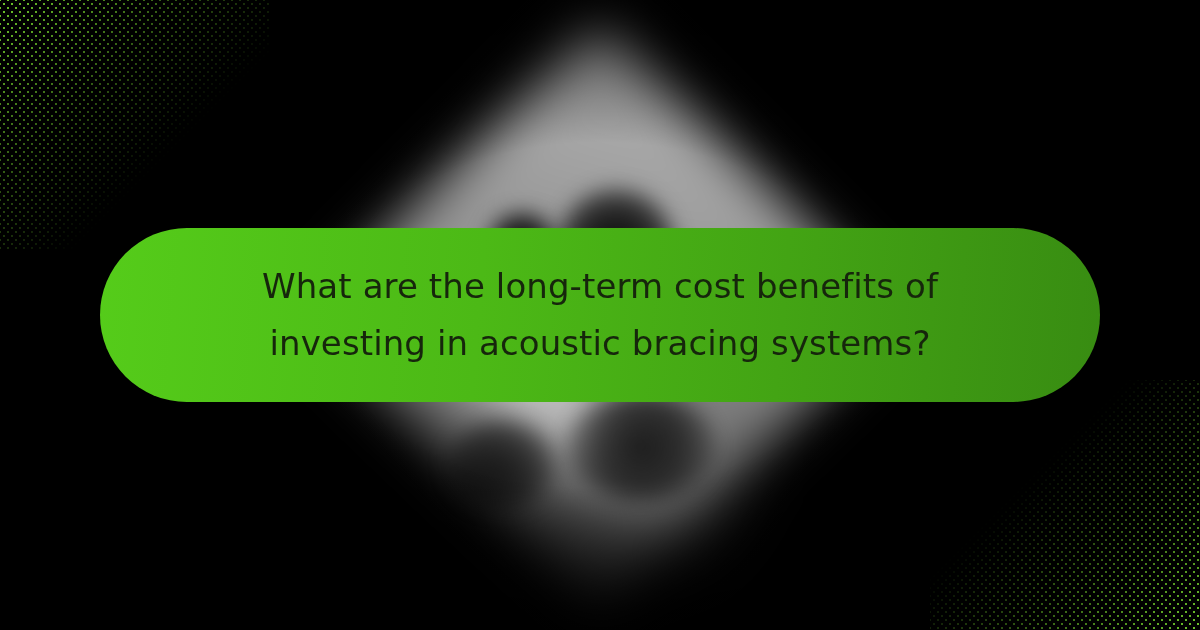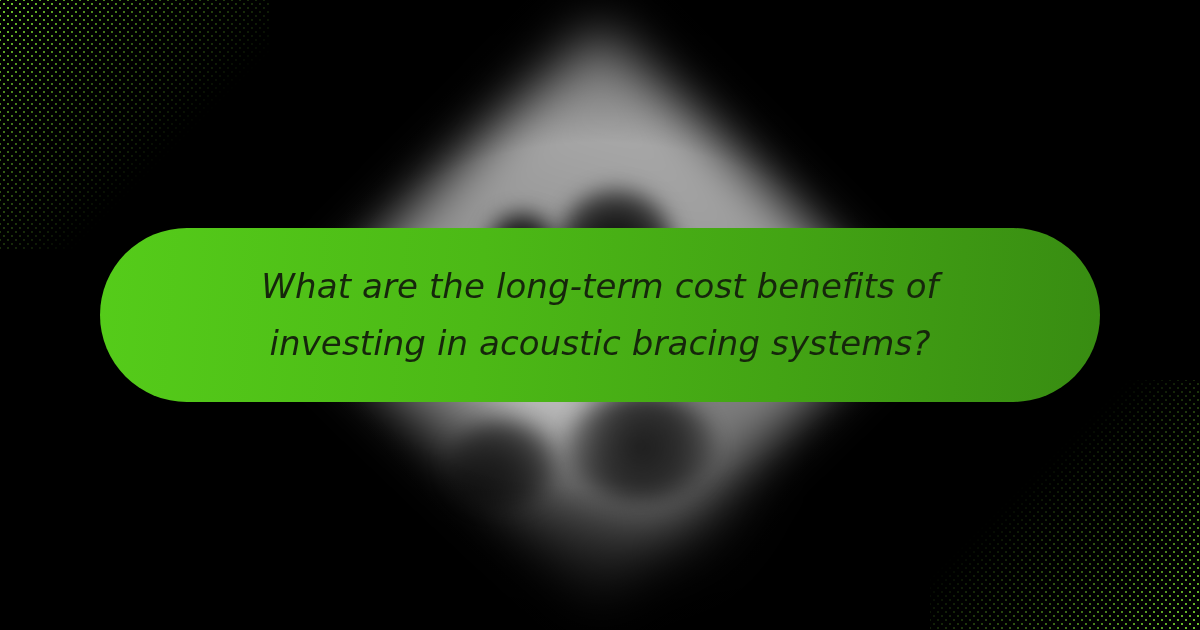--- a/index.html
+++ b/index.html
@@ -132,21 +132,20 @@
     top: 228px;
     width: 1000px;
     height: 174px;
     border-radius: 87px;
     background: linear-gradient(95deg, #55cc1a 0%, #4cb916 38%, #43a414 68%, #388c12 100%);
     display: flex;
     align-items: center;
     justify-content: center;
     box-sizing: border-box;
     padding: 0 120px;
-    font-style: italic;
   }
 
   .question {
     margin: 0;
     text-align: center;
     font-size: 34px;
     font-weight: 400;
     line-height: 1.68;
     color: #16260c;
     letter-spacing: 0.1px;

